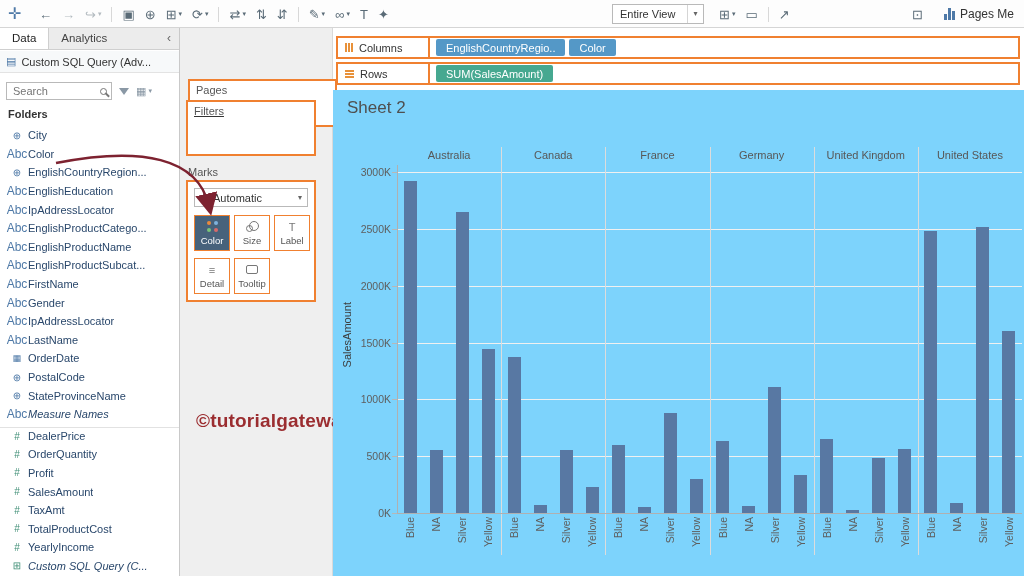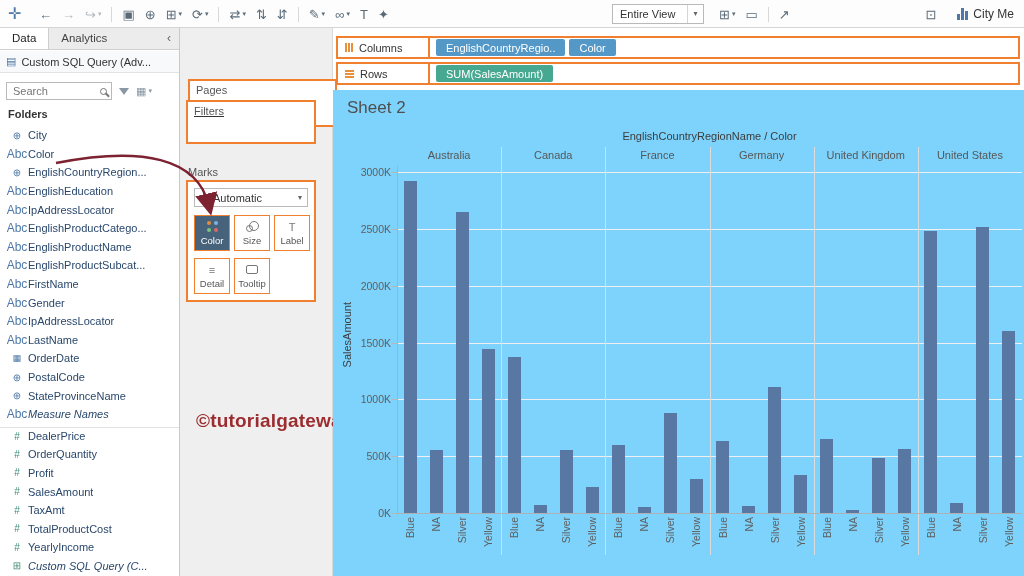--- a/index.html
+++ b/index.html
@@ -64,21 +64,21 @@
   .f-icon.hash,.f-icon.table{color:#3e8e75;font-size:10px;}
   .f-label{font-size:11px;color:#29476b;white-space:nowrap;overflow:hidden;}
   .f-label.it{font-style:italic;}
 
   
   #middle{position:absolute;left:180px;top:28px;width:153px;height:548px;background:#efefef;
     border-right:1px solid #d9d9d9;}
   .card{position:absolute;background:#fff;border:2px solid #f08030;}
   .card-label{font-size:11px;color:#555;padding:3px 6px;}
   #pages-card{left:8px;top:10px;width:149px;height:48px;margin-top:41px;}
-  #filters-card{left:6px;top:72px;width:130px;height:44px;text-decoration:underline;}
+  #filters-card{left:6px;top:72px;width:130px;height:56px;text-decoration:underline;}
   #marks-title{position:absolute;left:8px;top:138px;font-size:11px;color:#555;}
   #marks-card{left:6px;top:152px;width:130px;height:122px;}
   #marks-type{position:absolute;left:6px;top:6px;width:114px;height:19px;border:1px solid #b9b9b9;
     background:#fff;display:flex;align-items:center;gap:5px;padding:0 5px;font-size:11px;color:#333;}
   #marks-type .mt-caret{margin-left:auto;font-size:8px;color:#666;}
   .mini-bars{display:inline-flex;align-items:flex-end;gap:1px;height:9px;}
   .mini-bars span{display:inline-block;width:2px;background:#7d8f9e;}
   .mini-bars .b1{height:5px;}.mini-bars .b2{height:9px;}.mini-bars .b3{height:7px;}
   .mk-row{position:absolute;left:6px;display:flex;gap:4px;}
   #mk-row1{top:33px;}
@@ -176,21 +176,21 @@
       <span class="tb-btn">↗</span>
     </span>
   <span id="tb-far">
     <span class="tb-btn">⊡</span>
     <span id="show-me">
       <span class="bars-icon">
           <span class="b1"></span>
           <span class="b2"></span>
           <span class="b3"></span>
         </span>
-      <span>City Me</span>
+      <span>Pages Me</span>
     </span>
   </span>
 </div>
 
 <div id="sidebar">
   <div id="tabs">
     <span class="tab active">Data</span>
     <span class="tab">Analytics</span>
     <span id="collapse">‹</span>
   </div>
@@ -382,21 +382,20 @@
       </span>
     <span>Rows</span>
   </span>
   <span class="pills">
       <span class="pill measure">SUM(SalesAmount)</span>
     </span>
 </div>
 
 <div id="chart-area">
   <div id="sheet-title">Sheet 2</div>
-  <div id="col-field-header">EnglishCountryRegionName / Color</div>
   <div class="ylab">SalesAmount</div>
 <div class="tickmark" style="left: 59px; top: 423px;"></div>
     <div class="ticklabel" style="left: 18px; top: 417px;">0K</div>
     <div class="gridline" style="left: 64px; top: 366.167px; width: 625px;"></div>
     <div class="tickmark" style="left: 59px; top: 366.167px;"></div>
     <div class="ticklabel" style="left: 18px; top: 360.167px;">500K</div>
     <div class="gridline" style="left: 64px; top: 309.333px; width: 625px;"></div>
     <div class="tickmark" style="left: 59px; top: 309.333px;"></div>
     <div class="ticklabel" style="left: 18px; top: 303.333px;">1000K</div>
     <div class="gridline" style="left: 64px; top: 252.5px; width: 625px;"></div>

